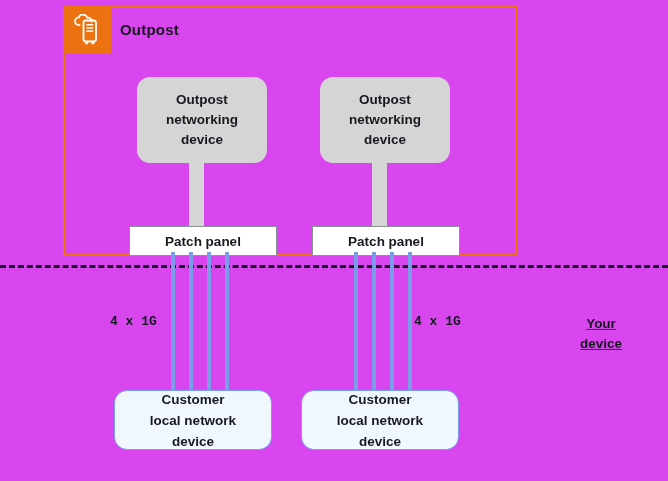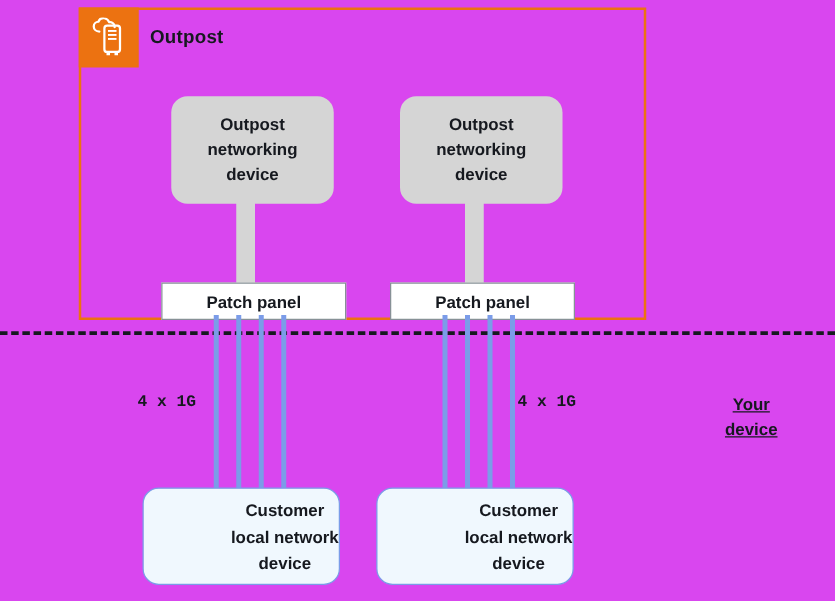--- a/index.html
+++ b/index.html
@@ -124,29 +124,29 @@
     width: 4px;
     top: 252px;
     height: 142px;
     background: #7b9ce8;
   }
 
   
   .cust-device {
     position: absolute;
     width: 158px;
-    height: 78px;
+    height: 60px;
     top: 390px;
     background: #f0f8fe;
     border: 1.8px solid #7b9ce8;
     border-radius: 13px;
     box-sizing: border-box;
     display: flex;
     align-items: center;
-    justify-content: flex-end;
+    justify-content: center;
     text-align: center;
     font-size: 13.5px;
     font-weight: bold;
     color: #16191f;
     line-height: 21px;
   }
   .cust-device.left  { left: 114px; }
   .cust-device.right { left: 301px; }
 
   

